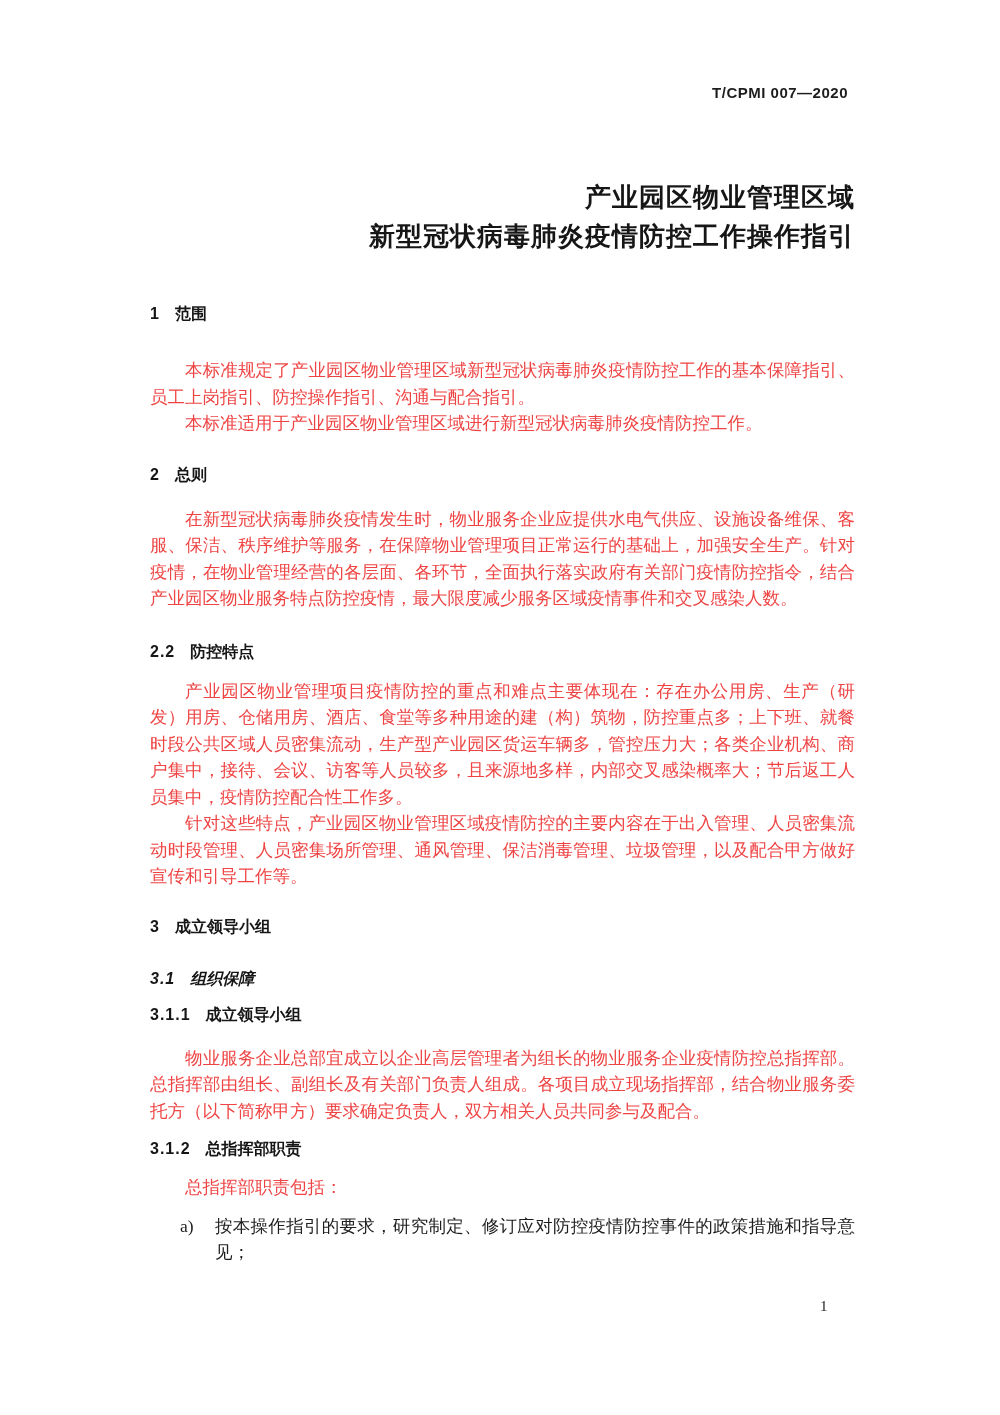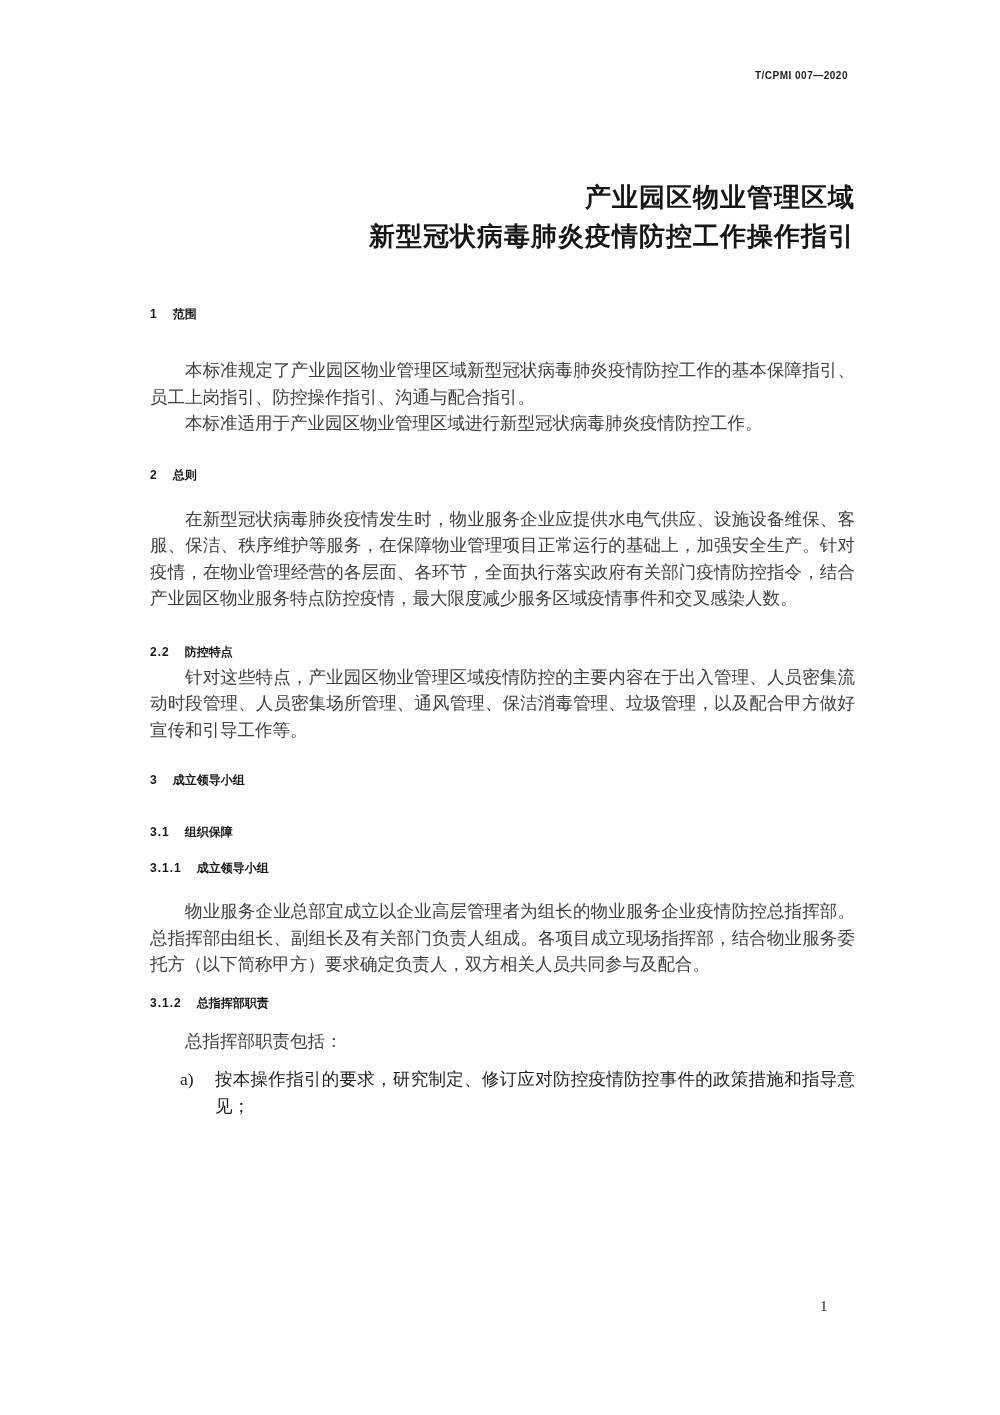--- a/index.html
+++ b/index.html
@@ -11,69 +11,69 @@
     position: relative;
     width: 1000px;
     height: 1415px;
     background: #ffffff;
     color: #1d1d1d;
     overflow: hidden;
     font-family: "Liberation Serif", serif;
   }
   .doc-code {
     position: absolute;
-    top: 70px;
+    top: 84px;
     right: 152px;
     font-family: "Liberation Sans", sans-serif;
     font-weight: 600;
-    font-size: 10px;
+    font-size: 15px;
     letter-spacing: 0.5px;
     color: #1d1d1d;
   }
   .content {
     margin: 0 145px 0 150px;
   }
   .doc-title {
     margin-top: 178px;
     text-align: right;
     font-family: "Liberation Sans", sans-serif;
     font-weight: 700;
     font-size: 26px;
     line-height: 39px;
     letter-spacing: 1px;
     color: #161616;
   }
   .heading {
     font-family: "Liberation Sans", sans-serif;
     font-weight: 700;
-    font-size: 12px;
+    font-size: 16px;
     line-height: 24px;
     color: #161616;
     white-space: nowrap;
   }
   .heading .num {
     display: inline-block;
     margin-right: 15px;
     letter-spacing: 1px;
   }
   .h-sec1 { margin-top: 46px; }   
   .h-sec2 { margin-top: 26px; }   
   .h-21  { margin-top: 23px; }
   .h-22  { margin-top: 28px; }
   .h-sec3 { margin-top: 25px; }
-  .h-31  { margin-top: 28px; }
+  .h-31  { margin-top: 28px; font-style: italic; }
   .h-311 { margin-top: 12px; }
   .h-312 { margin-top: 13px; }
   .para {
     margin: 0;
     font-size: 17.5px;
     line-height: 26.5px;
     text-align: justify;
     text-indent: 2em;
-    color: #404040;
+    color: #ef4444;
   }
   .mt-p1 { margin-top: 31px; }
   .mt-p21 { margin-top: 19px; }
   .mt-p22 { margin-top: 14px; }
   .mt-p311 { margin-top: 18px; }
   .mt-intro { margin-top: 13px; }
   .list-item {
     position: relative;
     margin-top: 12px;
     padding-left: 65px;
@@ -118,20 +118,21 @@
 
     <div class="heading h-sec2">
       <span class="num">2</span><span>总则</span>
     </div>
 
     <p class="para mt-p21">在新型冠状病毒肺炎疫情发生时，物业服务企业应提供水电气供应、设施设备维保、客服、保洁、秩序维护等服务，在保障物业管理项目正常运行的基础上，加强安全生产。针对疫情，在物业管理经营的各层面、各环节，全面执行落实政府有关部门疫情防控指令，结合产业园区物业服务特点防控疫情，最大限度减少服务区域疫情事件和交叉感染人数。</p>
 
     <div class="heading h-22">
       <span class="num">2.2</span><span>防控特点</span>
     </div>
+    <p class="para mt-p22">产业园区物业管理项目疫情防控的重点和难点主要体现在：存在办公用房、生产（研发）用房、仓储用房、酒店、食堂等多种用途的建（构）筑物，防控重点多；上下班、就餐时段公共区域人员密集流动，生产型产业园区货运车辆多，管控压力大；各类企业机构、商户集中，接待、会议、访客等人员较多，且来源地多样，内部交叉感染概率大；节后返工人员集中，疫情防控配合性工作多。</p>
     <p class="para">针对这些特点，产业园区物业管理区域疫情防控的主要内容在于出入管理、人员密集流动时段管理、人员密集场所管理、通风管理、保洁消毒管理、垃圾管理，以及配合甲方做好宣传和引导工作等。</p>
 
     <div class="heading h-sec3">
       <span class="num">3</span><span>成立领导小组</span>
     </div>
 
     <div class="heading h-31">
       <span class="num">3.1</span><span>组织保障</span>
     </div>
 

